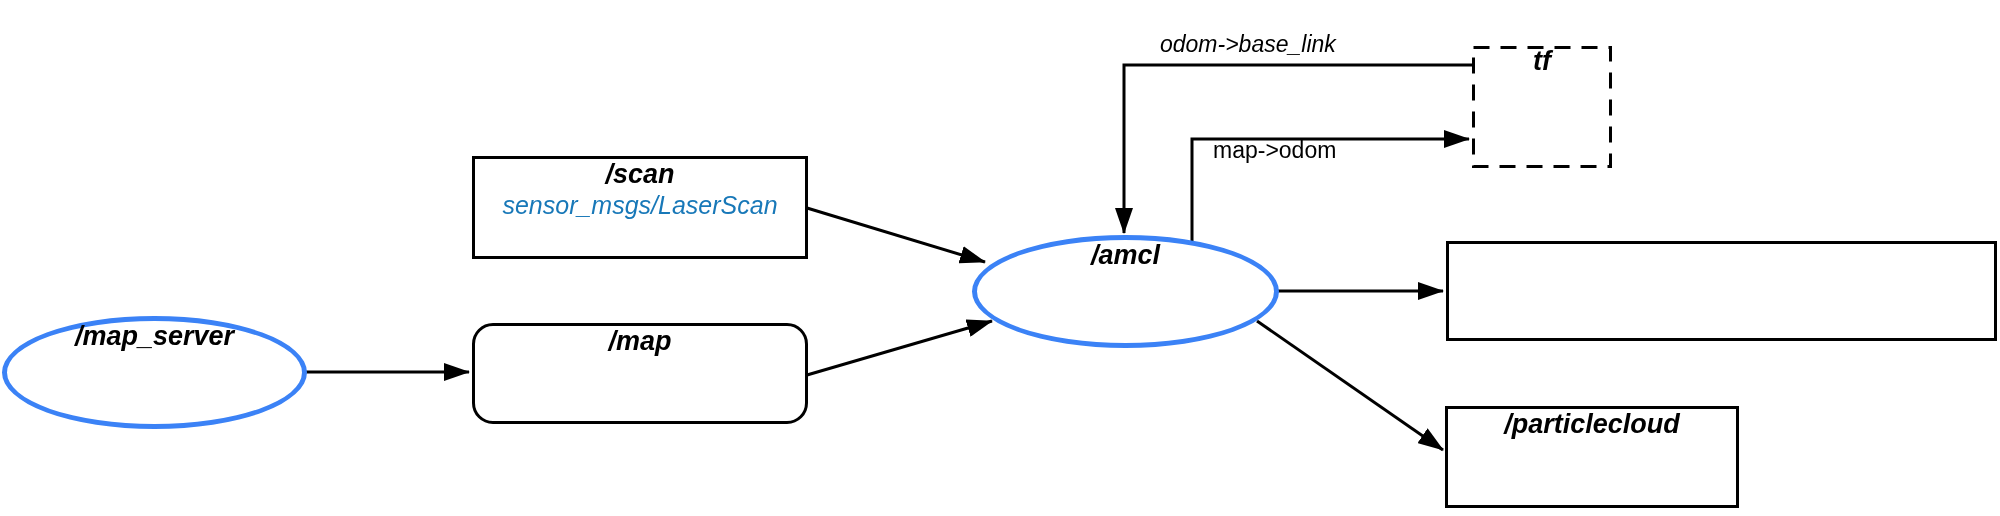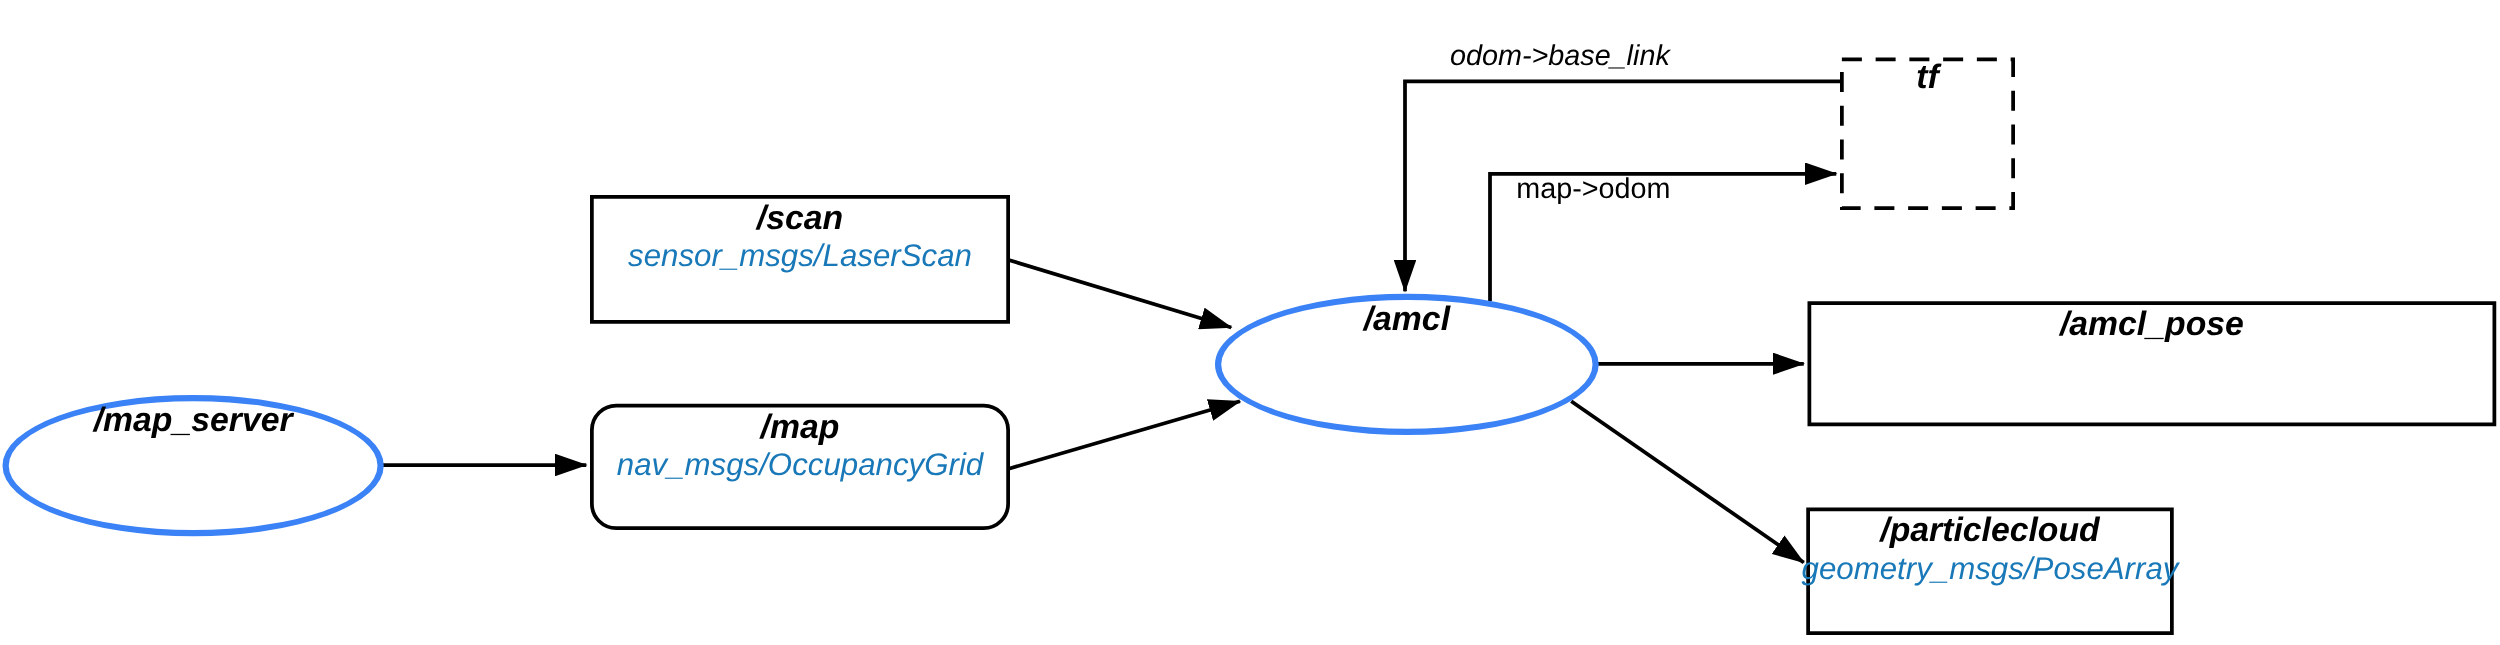--- a/index.html
+++ b/index.html
@@ -85,36 +85,33 @@
     <div class="title">/scan</div>
     <div class="ttype">sensor_msgs/LaserScan</div>
   </div>
 
   <div class="node ellipse" style="left:2px; top:316px; width:305px; height:113px;">
     <div class="title">/map_server</div>
   </div>
 
   <div class="node box" style="left:472px; top:323px; width:336px; height:101px;border-radius:21px;">
     <div class="title">/map</div>
-    <div class="ttype">nav_msgs/OccupancyGrid</div>
   </div>
 
   <div class="node ellipse" style="left:972px; top:235px; width:307px; height:113px;">
     <div class="title">/amcl</div>
   </div>
 
   <div class="node tfnode" style="left:1472px; top:46px; width:140px; height:122px;">
     <div class="title">tf</div>
   </div>
 
   <div class="node box" style="left:1446px; top:241px; width:551px; height:100px;">
-    <div class="title">/amcl_pose</div>
   </div>
 
   <div class="node box" style="left:1445px; top:406px; width:294px; height:102px;">
     <div class="title">/particlecloud</div>
-    <div class="ttype">geometry_msgs/PoseArray</div>
   </div>
 
   <div class="edge-label" style="left:1160px; top:30px;font-style:italic;">odom-&gt;base_link</div>
   <div class="edge-label" style="left:1213px; top:108px;margin-top:28px;">map-&gt;odom</div>
 
 </div>
 
 </body></html>

